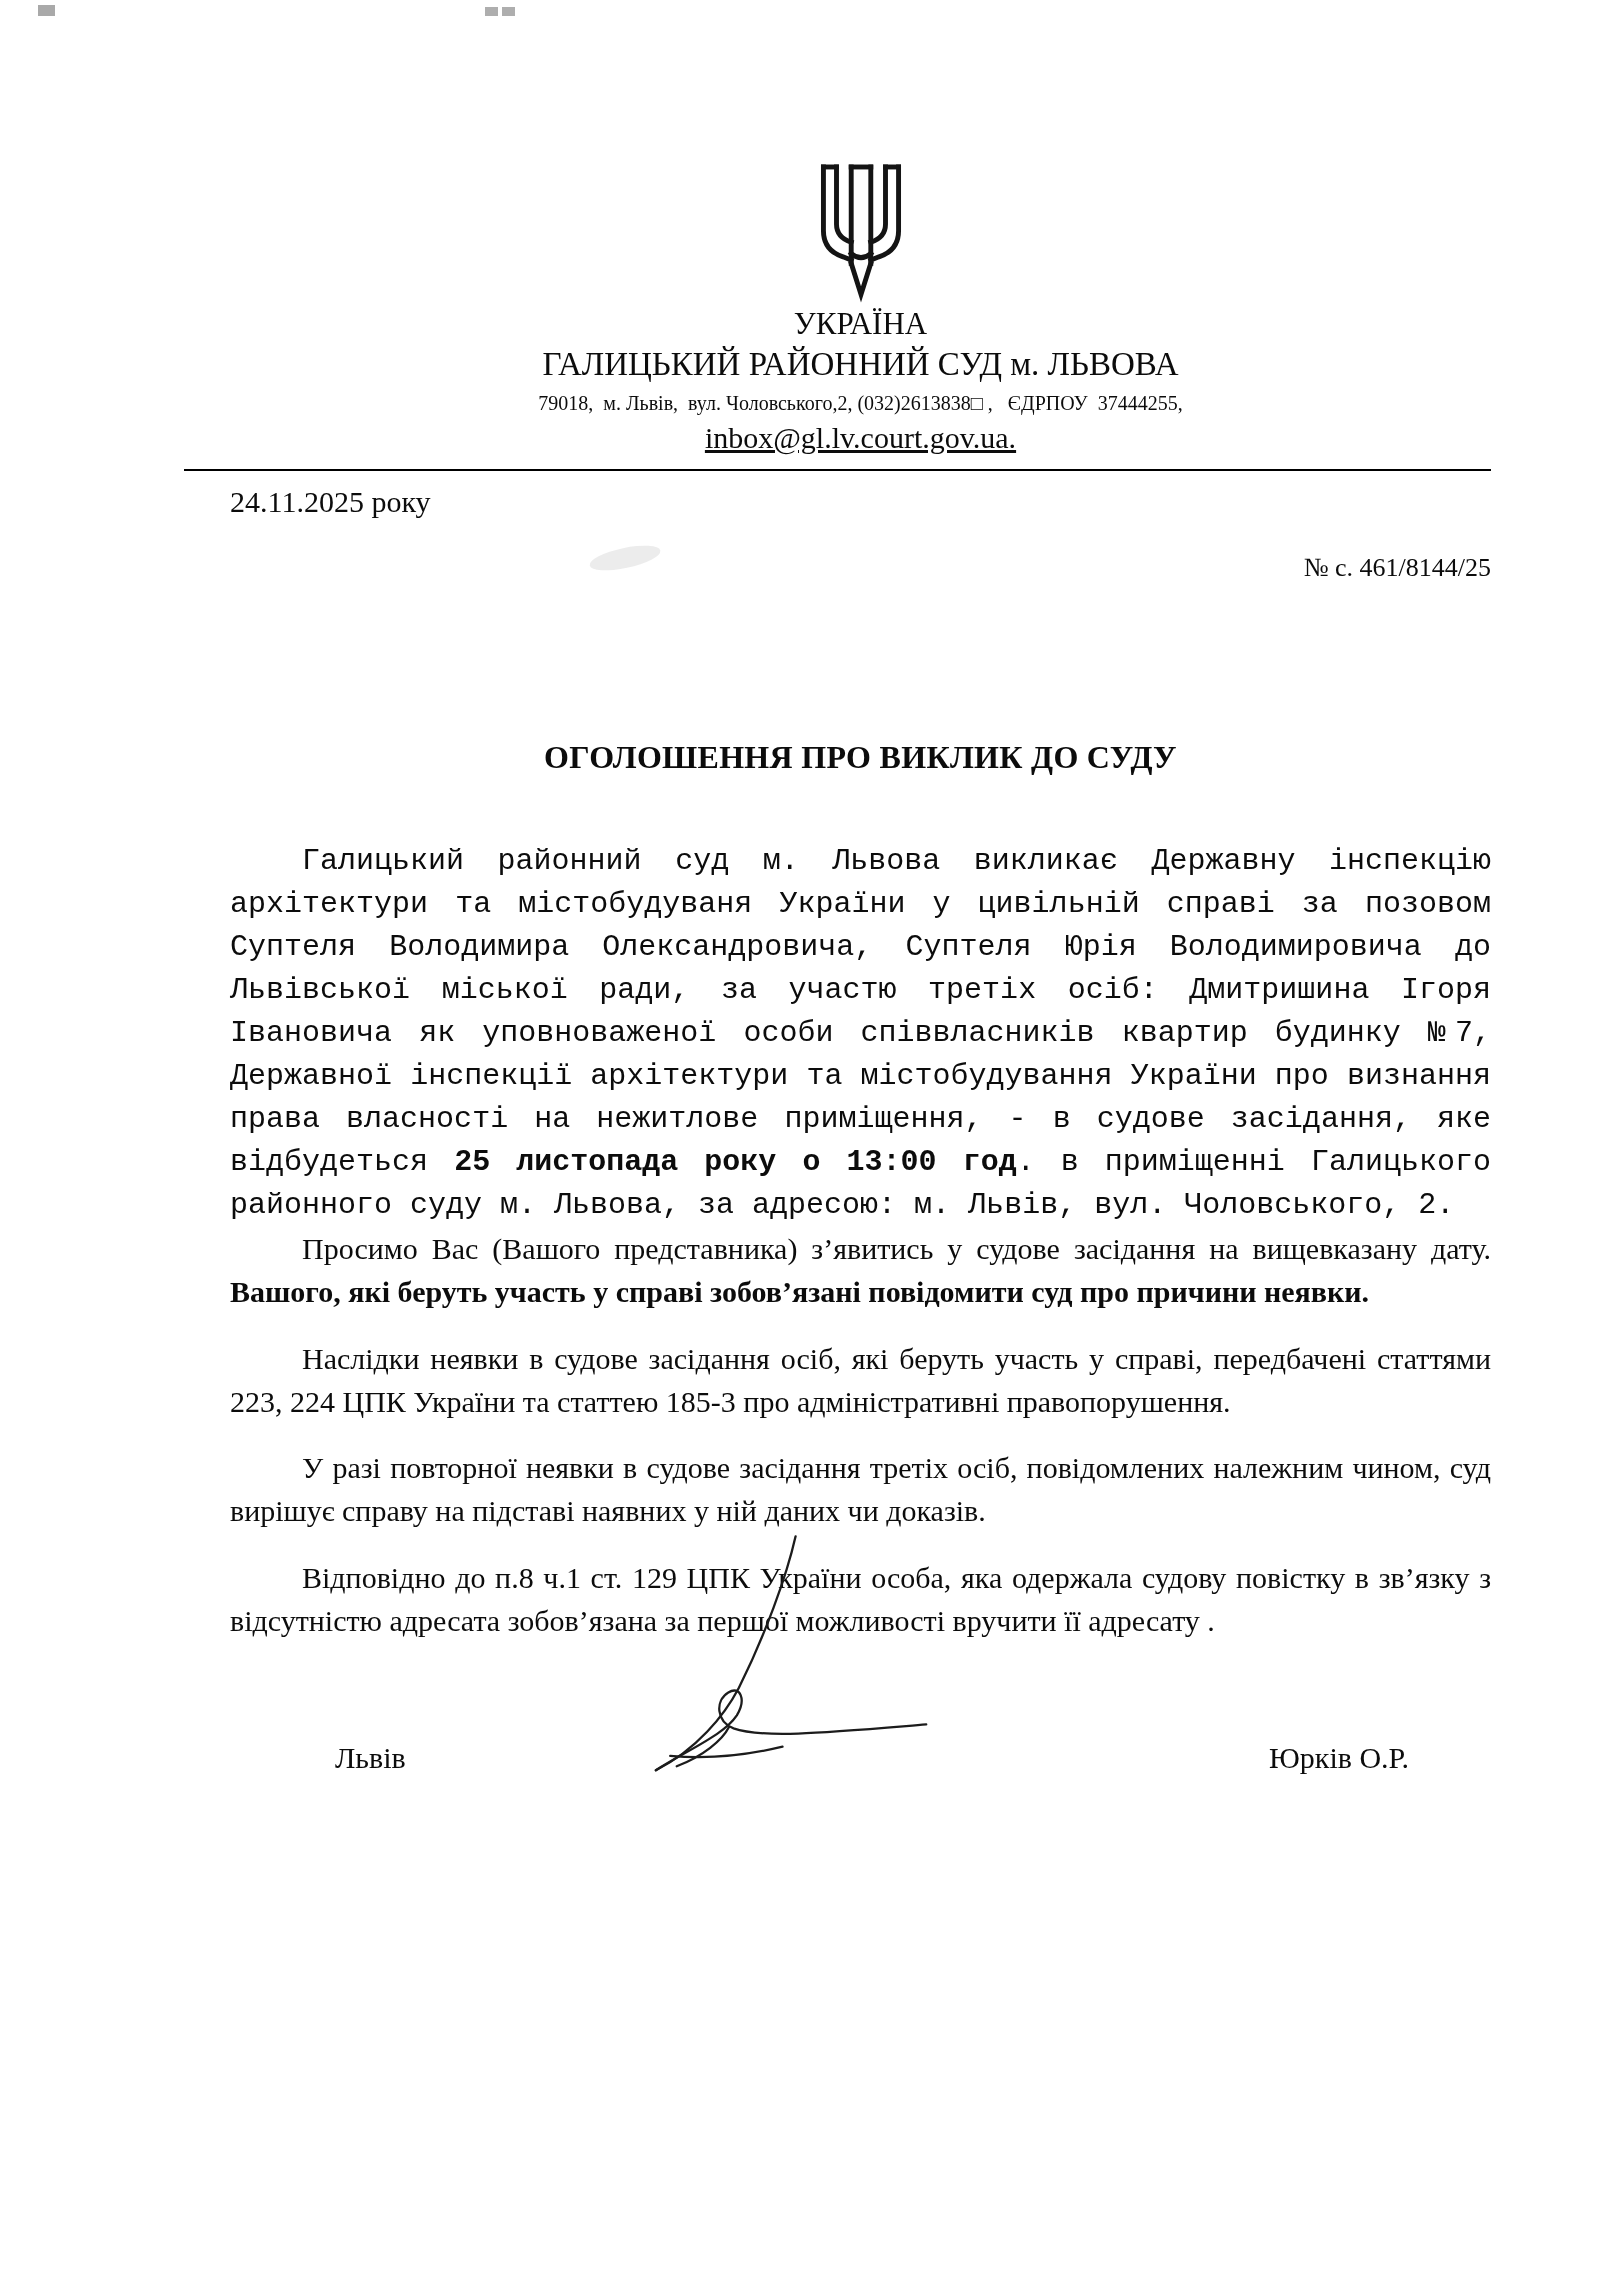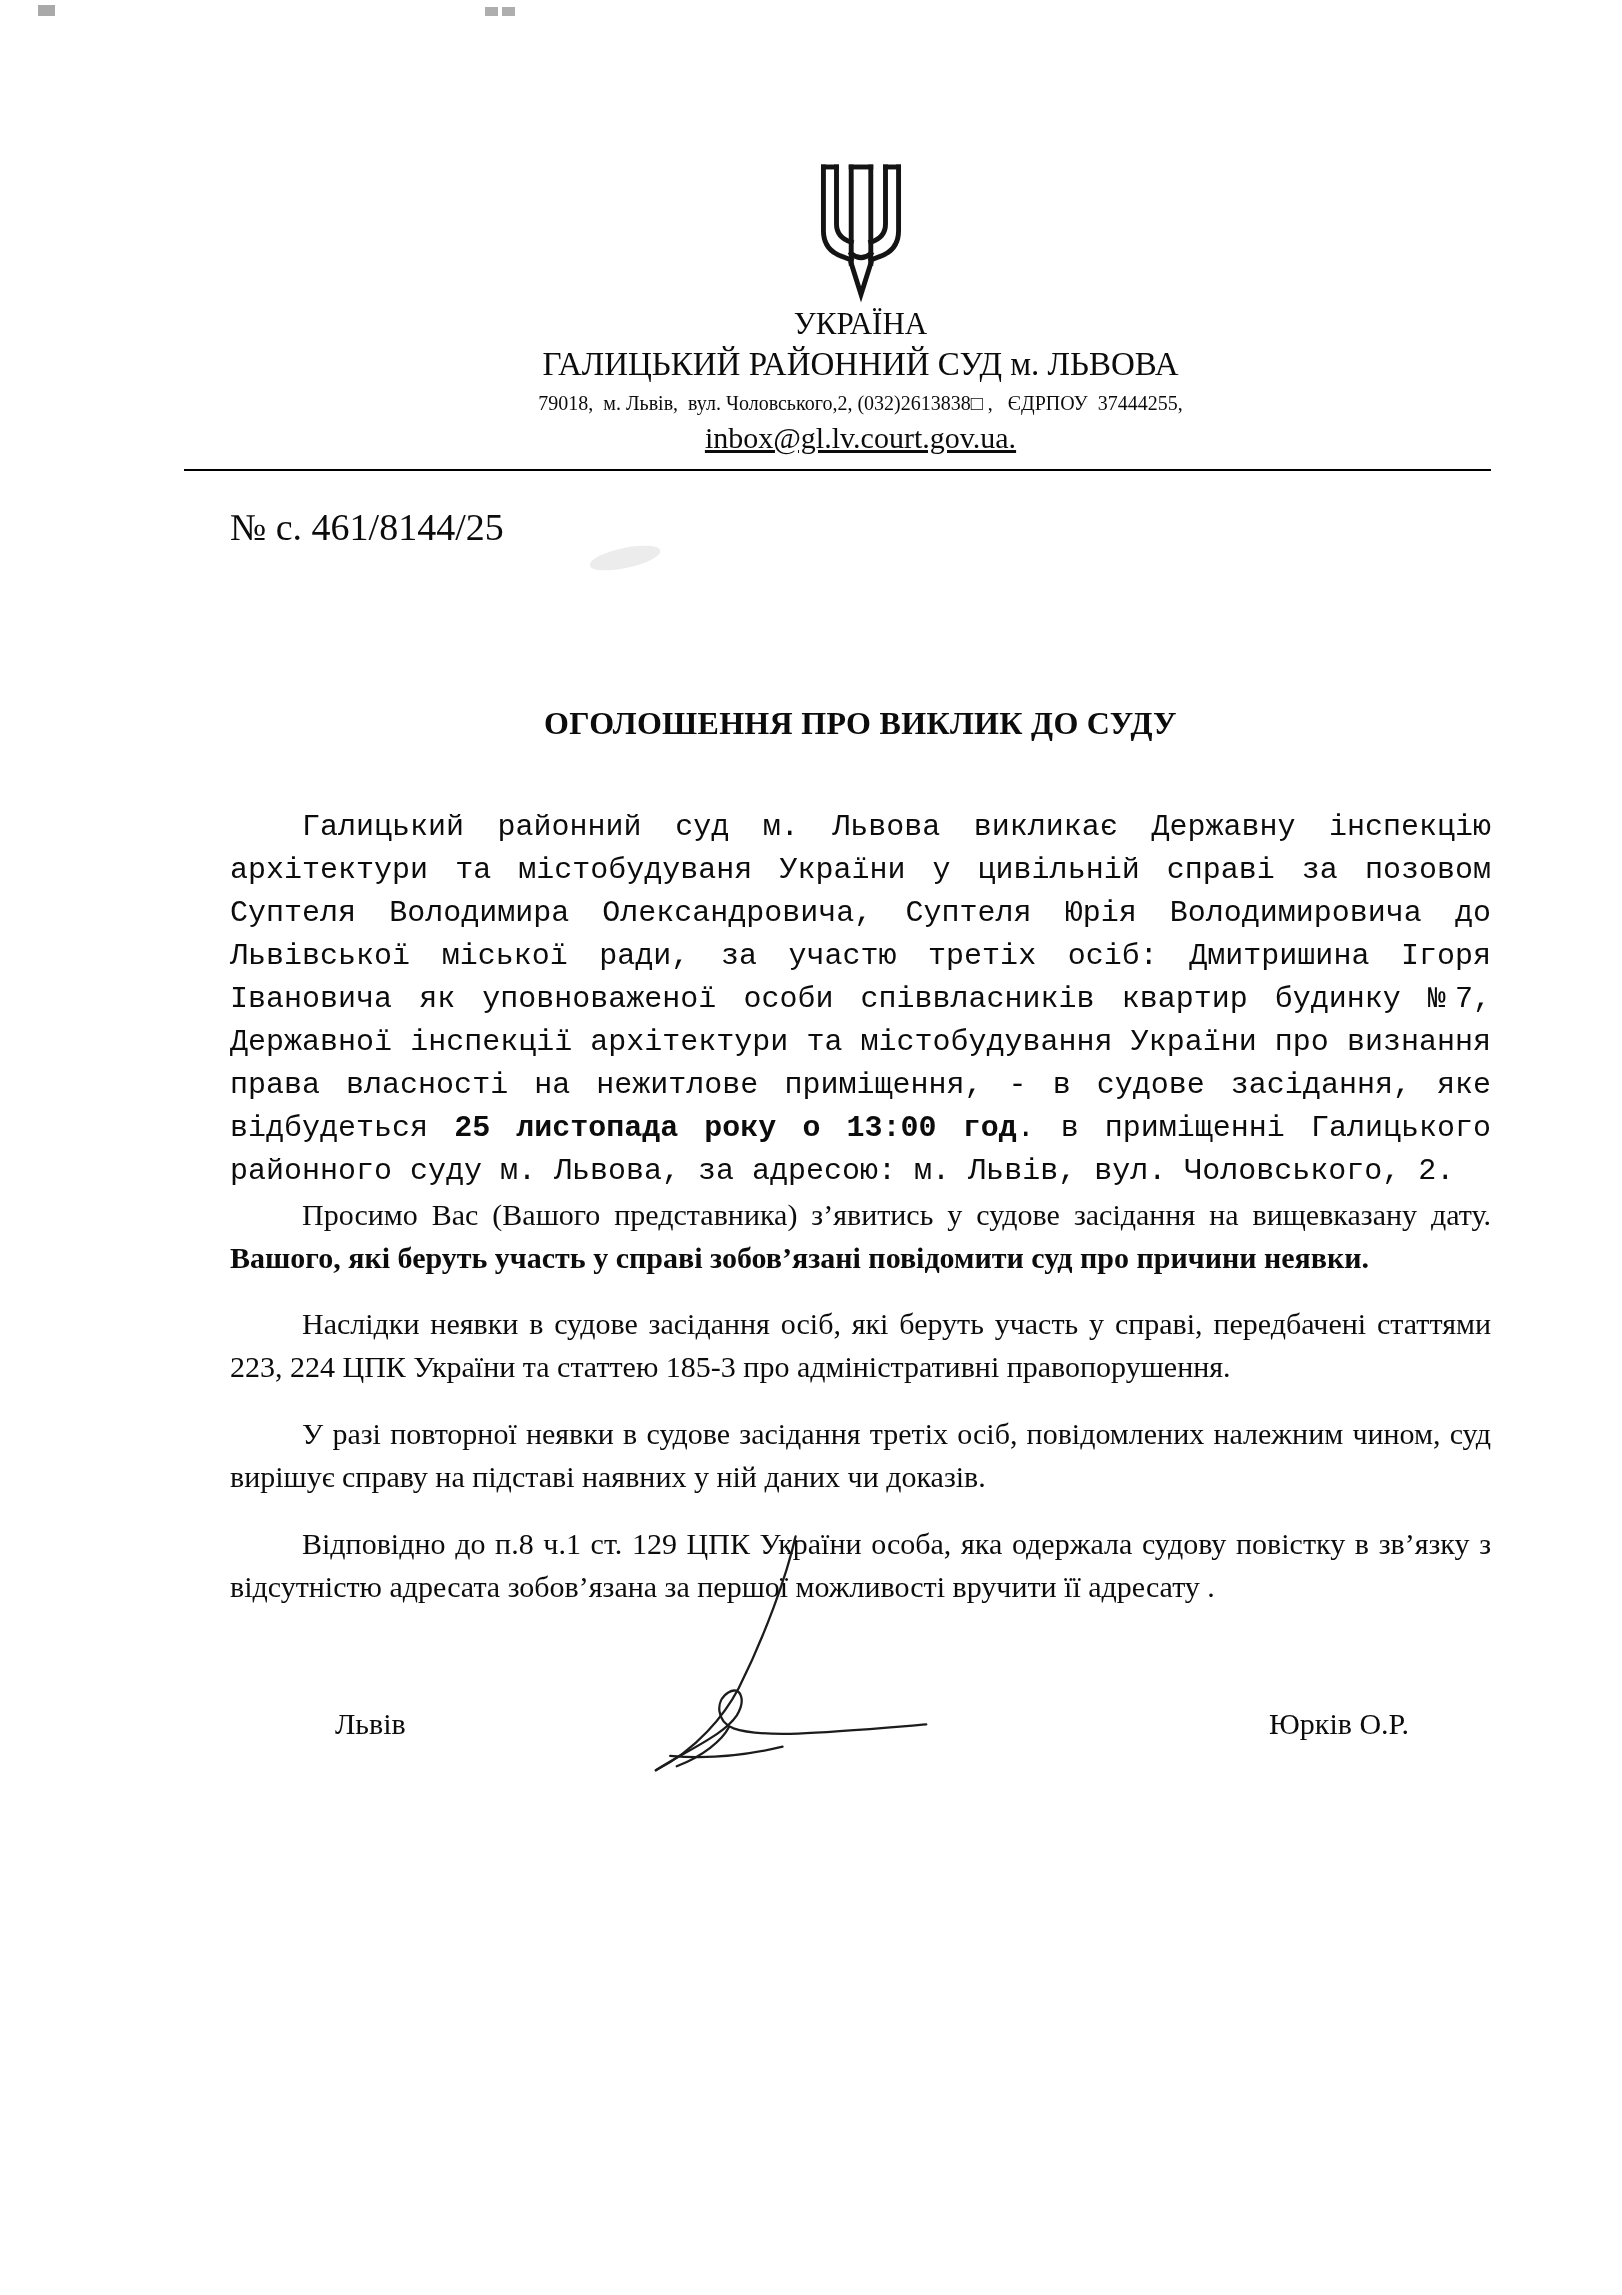--- a/index.html
+++ b/index.html
@@ -35,21 +35,21 @@
   .email-line span { text-decoration: underline; }
 
   .rule {
     border: none;
     border-top: 2.6px solid #000;
     width: calc(100% + 46px);
     margin: 13px 0 0 -46px;
   }
 
   .date-line { text-align: left; font-size: 30px; margin-top: 14.4px; }
-  .case-line { text-align: left; font-size: 38px; margin-top: 34px; }
+  .case-line { text-align: right; font-size: 26px; margin-top: 34px; }
 
   .title {
     font-size: 32px;
     font-weight: bold;
     text-align: center;
     margin: 156px 0 0 0;
     letter-spacing: 0.3px;
   }
 
   .para {
@@ -111,20 +111,21 @@
 
       <div class="country">УКРАЇНА</div>
       <div class="court-name">ГАЛИЦЬКИЙ РАЙОННИЙ СУД м. ЛЬВОВА</div>
       <div class="addr-line">79018,  м. Львів,  вул. Чоловського,2, (032)2613838□ ,   ЄДРПОУ  37444255,</div>
       <div class="email-line">
         <span>inbox@gl.lv.court.gov.ua.</span>
       </div>
 
       <hr class="rule">
 
+      <div class="date-line">24.11.2025 року</div>
       <div class="case-line">№ с. 461/8144/25</div>
     </div>
 
     <h1 class="title">ОГОЛОШЕННЯ ПРО ВИКЛИК ДО СУДУ</h1>
 
     <p class="para first">
       <span>Галицький районний суд м. Львова викликає Державну інспекцію архітектури та містобудуваня України  у цивільній справі за позовом Суптеля Володимира Олександровича, Суптеля Юрія Володимировича до Львівської міської ради, за участю третіх осіб: Дмитришина Ігоря Івановича як уповноваженої особи співвласників квартир будинку №7, Державної інспекції архітектури та містобудування України про визнання права власності на нежитлове приміщення, - в судове засідання, яке відбудеться </span><b>25 листопада року о 13:00 год</b><span>. в приміщенні Галицького районного суду м. Львова, за адресою: м. Львів, вул. Чоловського, 2.</span>
     </p>
 
     <p class="para">

